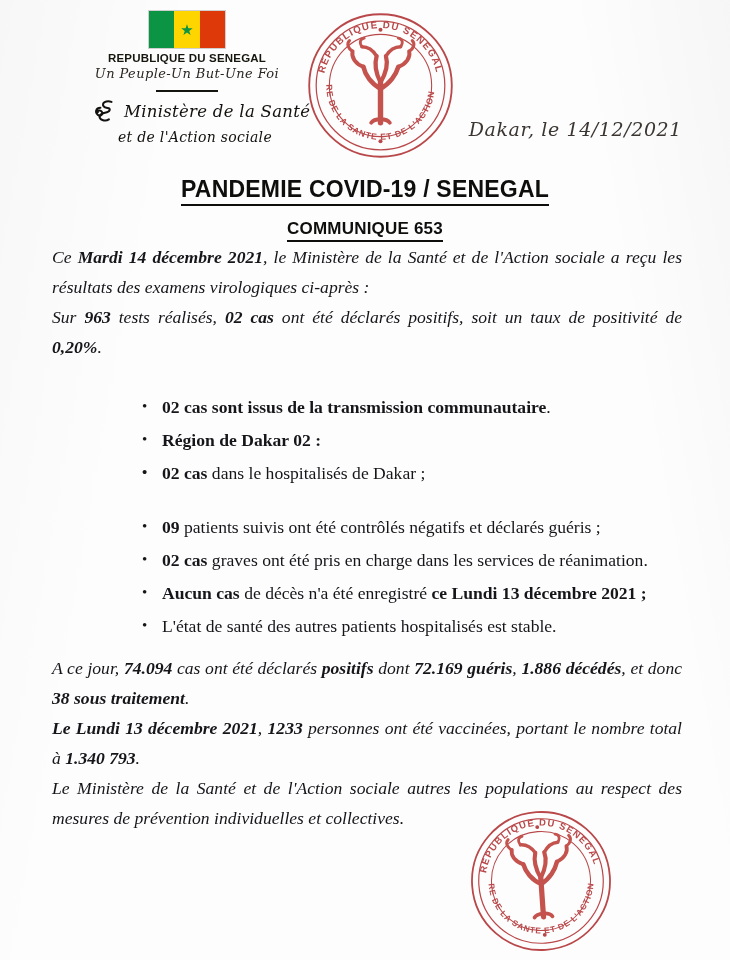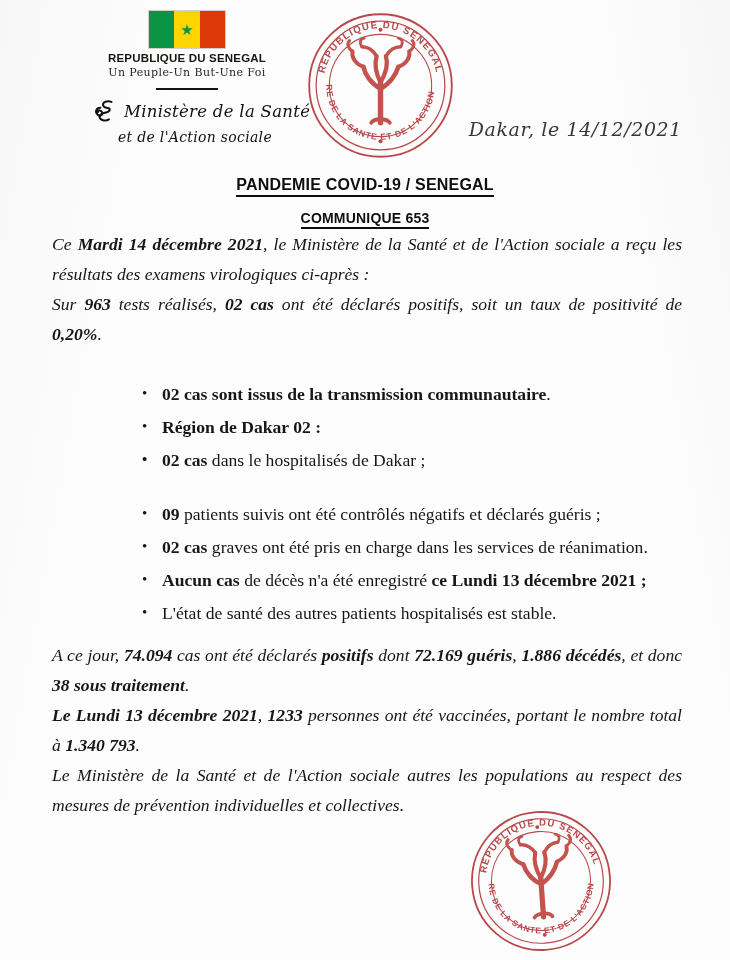--- a/index.html
+++ b/index.html
@@ -52,21 +52,22 @@
   .rep-name {
     font-family: "Liberation Sans", sans-serif;
     font-weight: bold;
     font-size: 11.5px;
     letter-spacing: 0.2px;
     color: #16160f;
     margin-top: 3px;
   }
   .motto {
     font-family: "DejaVu Serif", serif;
-    font-size: 11px;
+    font-style: italic;
+    font-size: 13px;
     color: #2a2520;
     margin-top: 2px;
     letter-spacing: 0.4px;
   }
   .hr-short {
     width: 62px;
     height: 2px;
     background: #15150f;
     margin: 9px auto 0;
   }
@@ -118,32 +119,32 @@
     letter-spacing: 0.6px;
     white-space: nowrap;
     margin-top: 17px;
   }
 
   
   .titles { text-align: center; margin-top: 4px; }
   .doc-title {
     font-family: "Liberation Sans", sans-serif;
     font-weight: bold;
-    font-size: 16px;
+    font-size: 23px;
     color: #0e0e0c;
     letter-spacing: 0.2px;
     display: inline-block;
     border-bottom: 2px solid #0e0e0c;
     padding-bottom: 1px;
     text-align: right;
   }
   .doc-subtitle {
     font-family: "Liberation Sans", sans-serif;
     font-weight: bold;
-    font-size: 14px;
+    font-size: 17px;
     color: #0e0e0c;
     letter-spacing: 0.2px;
     display: inline-block;
     border-bottom: 2px solid #0e0e0c;
     padding-bottom: 1px;
     margin-top: 13px;
   }
 
   
   .body-wrap {

